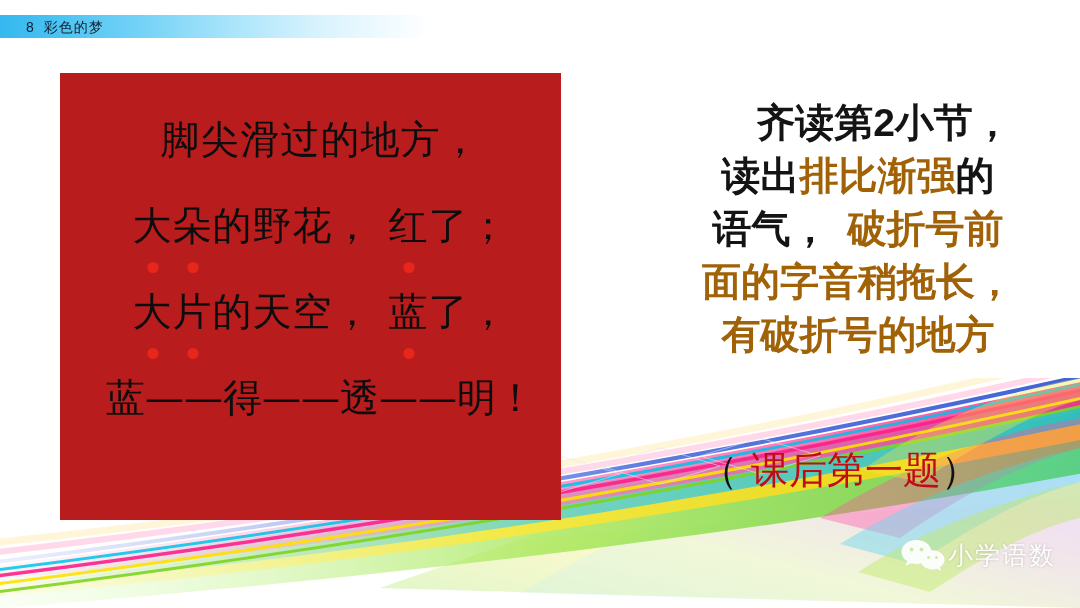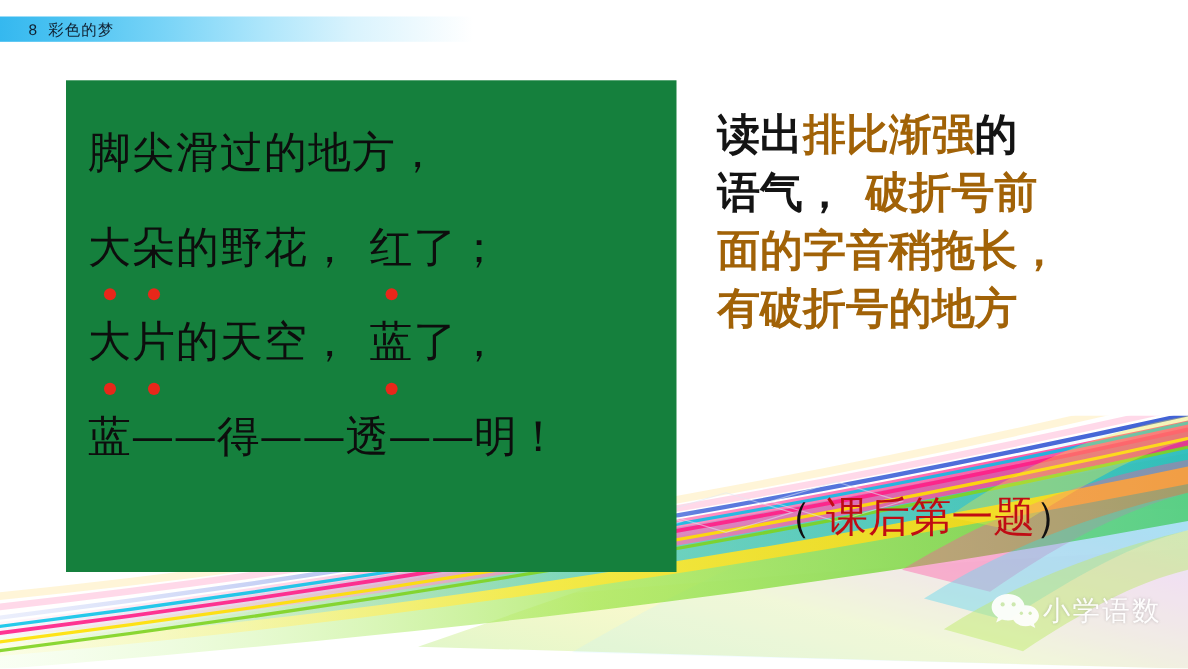--- a/index.html
+++ b/index.html
@@ -7,20 +7,21 @@
     padding: 0;
     background: #ffffff;
   }
   #slide {
     position: relative;
     width: 1080px;
     height: 608px;
     overflow: hidden;
     background: #ffffff;
     font-family: "Liberation Sans", sans-serif;
+    text-align: center;
   }
 
   
   #header-bar {
     position: absolute;
     left: 0;
     top: 15px;
     width: 430px;
     height: 23px;
     background: linear-gradient(to right,
@@ -51,23 +52,23 @@
     width: 1080px;
     height: 230px;
     pointer-events: none;
   }
 
   
   #poem-panel {
     position: absolute;
     left: 60px;
     top: 73px;
-    width: 555px;
+    width: 501px;
     height: 447px;
-    background: #15803d;
+    background: #b91c1c;
     box-sizing: border-box;
     padding: 24px 0 0 0;
   }
   .poem-line {
     position: relative;
     font-family: "DejaVu Serif", "Liberation Serif", serif;
     font-size: 39px;
     line-height: 86px;
     color: #0d0d0d;
     padding-left: 20px;
@@ -236,20 +237,23 @@
   </div>
 
   <div id="poem-panel">
     <div class="poem-line"><span class="ch">脚</span><span class="ch">尖</span><span class="ch">滑</span><span class="ch">过</span><span class="ch">的</span><span class="ch">地</span><span class="ch">方</span><span class="ch">，</span></div>
     <div class="poem-line"><span class="ch dot">大</span><span class="ch dot">朵</span><span class="ch">的</span><span class="ch">野</span><span class="ch">花</span><span class="ch">，</span><span class="gapw"></span><span class="ch dot">红</span><span class="ch">了</span><span class="ch">；</span></div>
     <div class="poem-line"><span class="ch dot">大</span><span class="ch dot">片</span><span class="ch">的</span><span class="ch">天</span><span class="ch">空</span><span class="ch">，</span><span class="gapw"></span><span class="ch dot">蓝</span><span class="ch">了</span><span class="ch">，</span></div>
     <div class="poem-line dash-line"><span class="ch">蓝</span><span class="ch">—</span><span class="ch">—</span><span class="ch">得</span><span class="ch">—</span><span class="ch">—</span><span class="ch">透</span><span class="ch">—</span><span class="ch">—</span><span class="ch">明</span><span class="ch">！</span></div>
   </div>
 
   <div id="instruction">
+    <div class="ins-line indent">
+      <span class="ins-blk">齐读第2小节，</span>
+    </div>
     <div class="ins-line">
       <span class="ins-blk">读出</span><span class="ins-red">排比渐强</span><span class="ins-blk">的</span>
     </div>
     <div class="ins-line">
       <span class="ins-blk">语气，</span><span class="sp"></span><span class="ins-red">破折号前</span>
     </div>
     <div class="ins-line">
       <span class="ins-red">面的字音稍拖长，</span>
     </div>
     <div class="ins-line">

